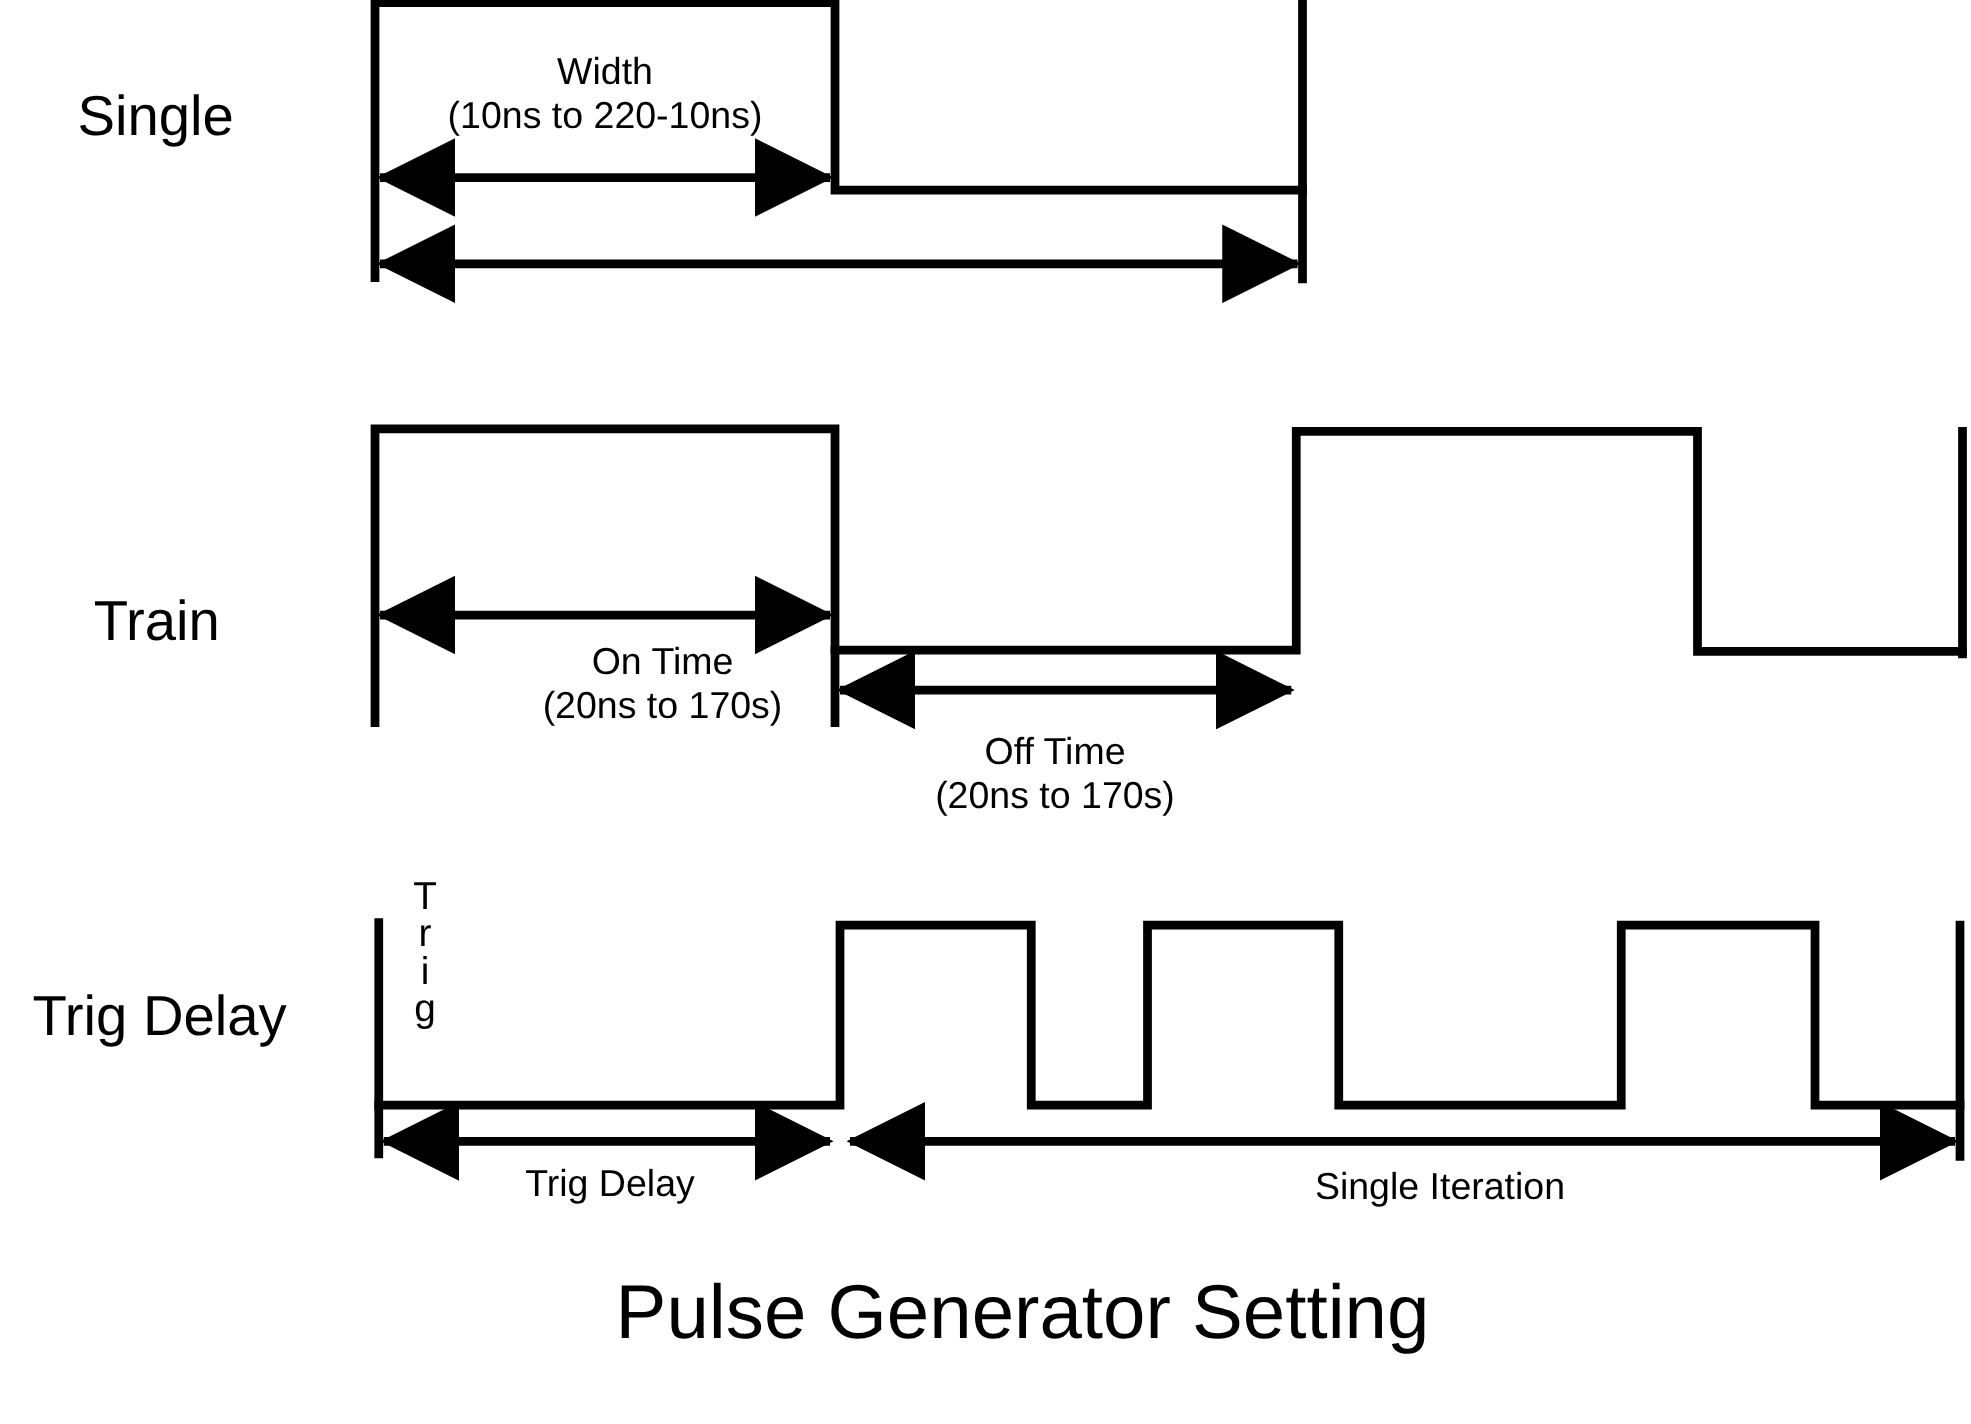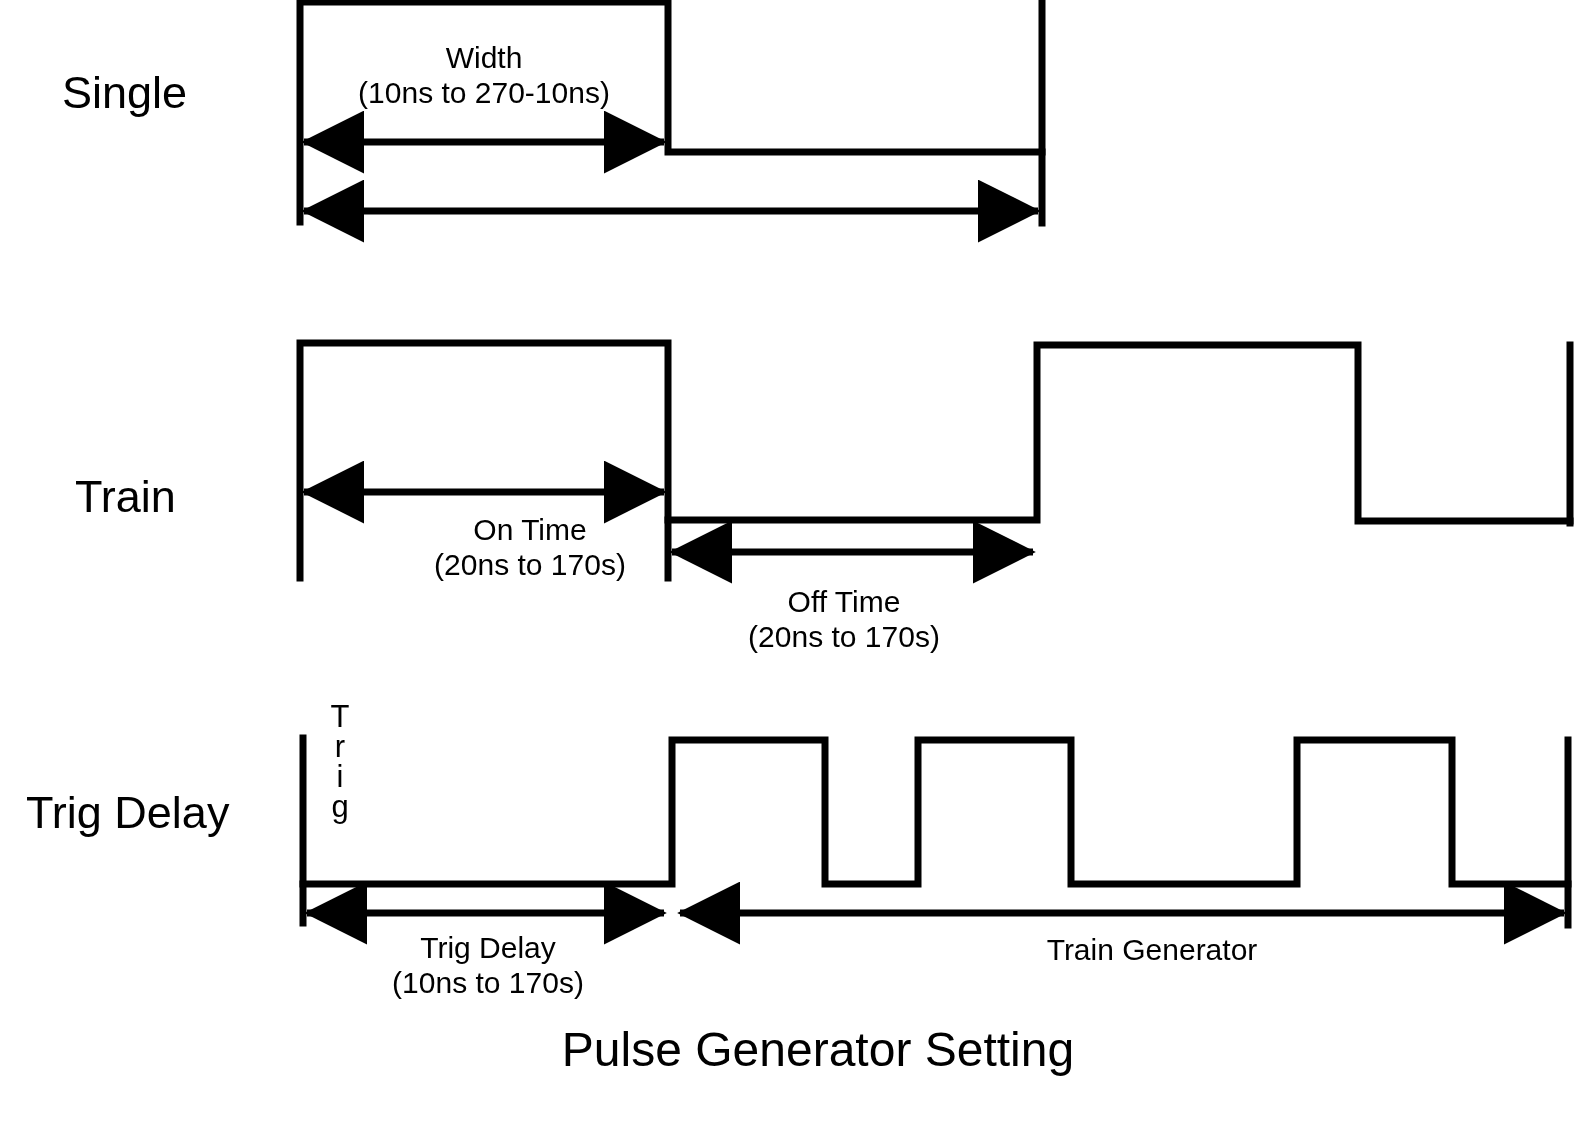--- a/index.html
+++ b/index.html
@@ -4,21 +4,21 @@
 <style>
   html,body{margin:0;padding:0;background:#ffffff;}
   body{width:1577px;height:1139px;overflow:hidden;font-family:"Liberation Sans",sans-serif;color:#000;}
   #stage{position:relative;width:1577px;height:1139px;background:#fff;text-decoration:underline;}
   svg.layer{position:absolute;left:0;top:0;width:1577px;height:1139px;}
   .rowlabel{position:absolute;font-size:45px;line-height:1;color:#000;white-space:nowrap;}
   .dimlabel{position:absolute;font-size:30px;line-height:1.18;color:#000;text-align:center;white-space:nowrap;}
   .dimlabel .l2{display:block;}
   .triglabel{position:absolute;font-size:31px;line-height:0.97;color:#000;text-align:center;width:26px;}
   .triglabel span{display:block;}
-  .title{position:absolute;font-size:48px;line-height:1;color:#000;white-space:nowrap;}
+  .title{position:absolute;font-size:61px;line-height:1;color:#000;white-space:nowrap;}
 </style>
 </head>
 <body>
 
 <div id="stage">
 
   <svg class="layer" viewBox="0 0 1577 1139">
     <defs>
       <marker id="ahR" markerWidth="9" markerHeight="9" refX="8.6" refY="4.5" orient="auto" markerUnits="strokeWidth">
         <path d="M0,0 L9,4.5 L0,9 z" fill="#000"></path>
@@ -63,42 +63,41 @@
       <line x1="680" y1="913" x2="1564" y2="913" stroke="#000" stroke-width="7" marker-start="url(#ahL)" marker-end="url(#ahR)"></line>
     </g>
   </svg>
 
   <div class="rowlabel" style="left:62px;top:70px;">Single</div>
   <div class="rowlabel" style="left:75px;top:474px;">Train</div>
   <div class="rowlabel" style="left:26px;top:790px;">Trig Delay</div>
 
   <div class="dimlabel" style="left:484px;top:40px;transform:translateX(-50%);">
     <span>Width</span>
-    <span class="l2">(10ns to 270-10ns)</span>
+    <span class="l2">(10ns to 220-10ns)</span>
   </div>
 
   <div class="dimlabel" style="left:486px;top:512px;transform:translateX(-50%);margin-left:44px;">
     <span>On Time</span>
     <span class="l2">(20ns to 170s)</span>
   </div>
   <div class="dimlabel" style="left:844px;top:584px;transform:translateX(-50%);">
     <span>Off Time</span>
     <span class="l2">(20ns to 170s)</span>
   </div>
 
   <div class="triglabel" style="left:327px;top:702px;">
     <span>T</span>
     <span>r</span>
     <span>i</span>
     <span>g</span>
   </div>
 
   <div class="dimlabel" style="left:488px;top:930px;transform:translateX(-50%);">
     <span>Trig Delay</span>
-    <span class="l2">(10ns to 170s)</span>
   </div>
   <div class="dimlabel" style="left:1152px;top:932px;transform:translateX(-50%);">
-    <span>Train Generator</span>
+    <span>Single Iteration</span>
   </div>
 
   <div class="title" style="left:818px;top:1050px;transform:translate(-50%,-50%);">Pulse Generator Setting</div>
 
 </div>
 
 </body></html>

